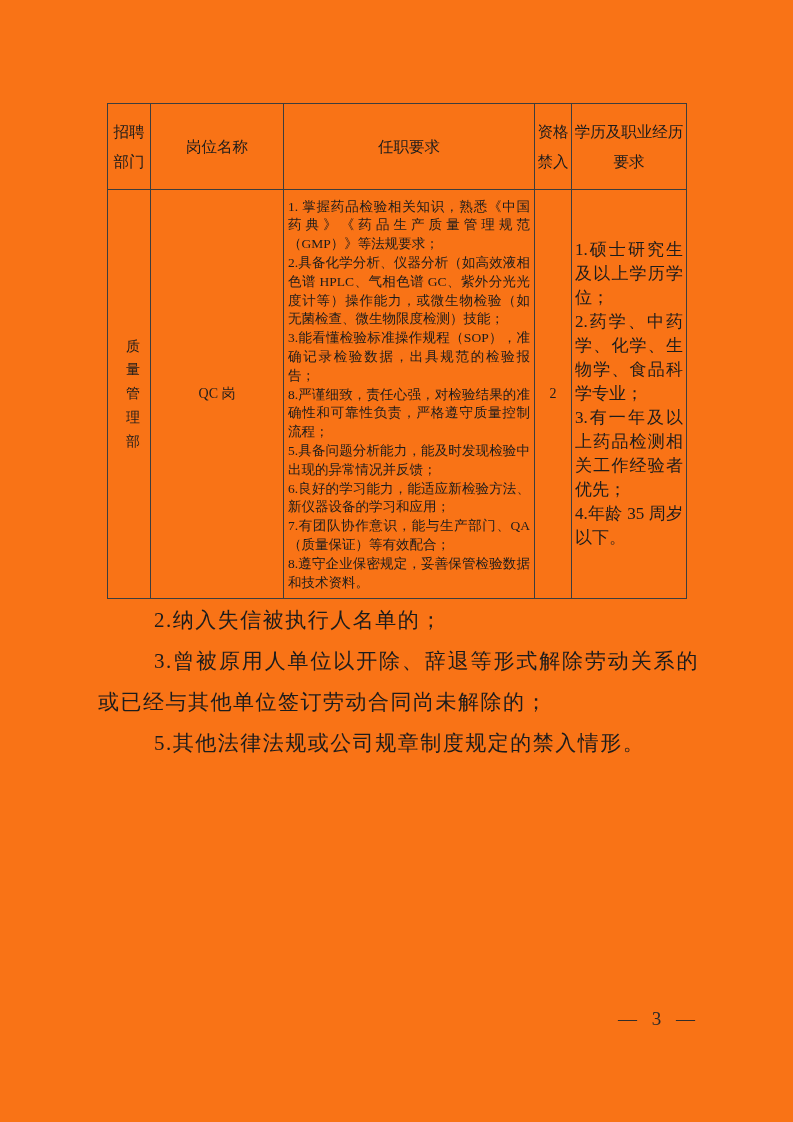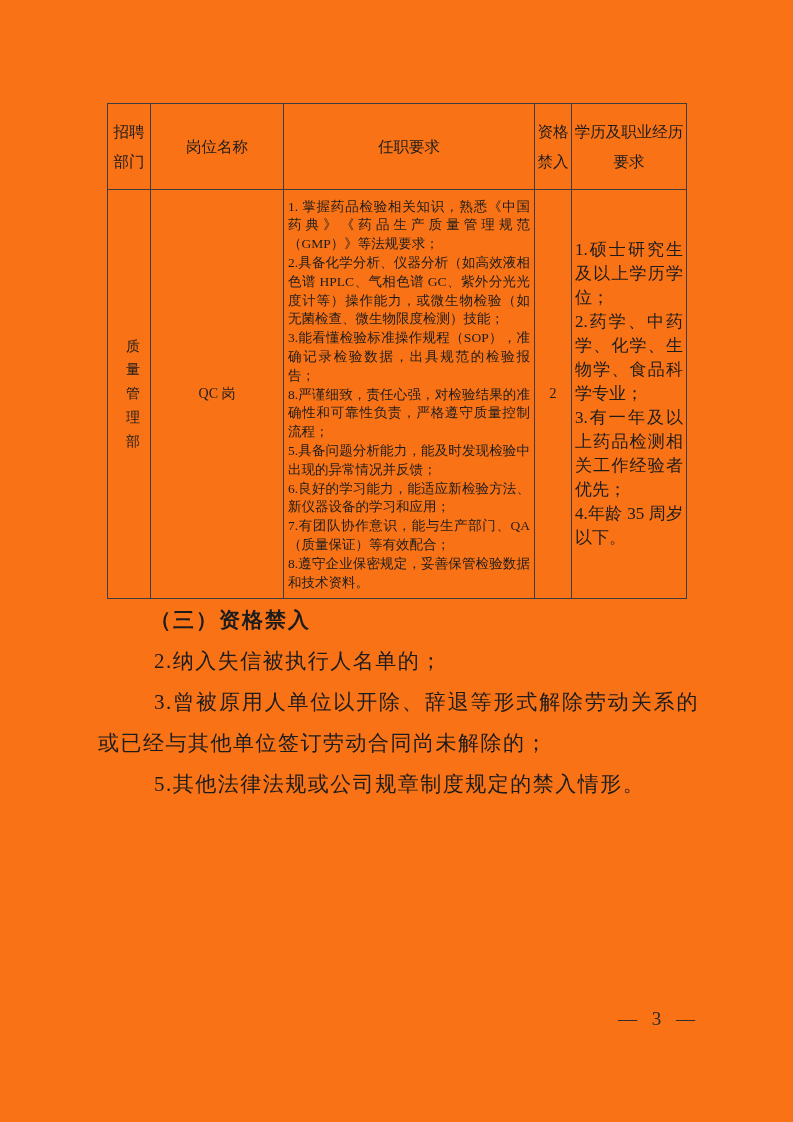--- a/index.html
+++ b/index.html
@@ -148,21 +148,20 @@
           <div class="item">1.硕士研究生及以上学历学位；</div>
           <div class="item">2.药学、中药学、化学、生物学、食品科学专业；</div>
           <div class="item">3.有一年及以上药品检测相关工作经验者优先；</div>
           <div class="item">4.年龄 35 周岁以下。</div>
         </td>
       </tr>
     </tbody>
   </table>
 
   <div class="section">
-    <h3>（三）资格禁入</h3>
     <p>2.纳入失信被执行人名单的；</p>
     <p>3.曾被原用人单位以开除、辞退等形式解除劳动关系的或已经与其他单位签订劳动合同尚未解除的；</p>
     <p>5.其他法律法规或公司规章制度规定的禁入情形。</p>
   </div>
 
   <div class="page-number">— 3 —</div>
 
 </div>
 
 </body></html>

